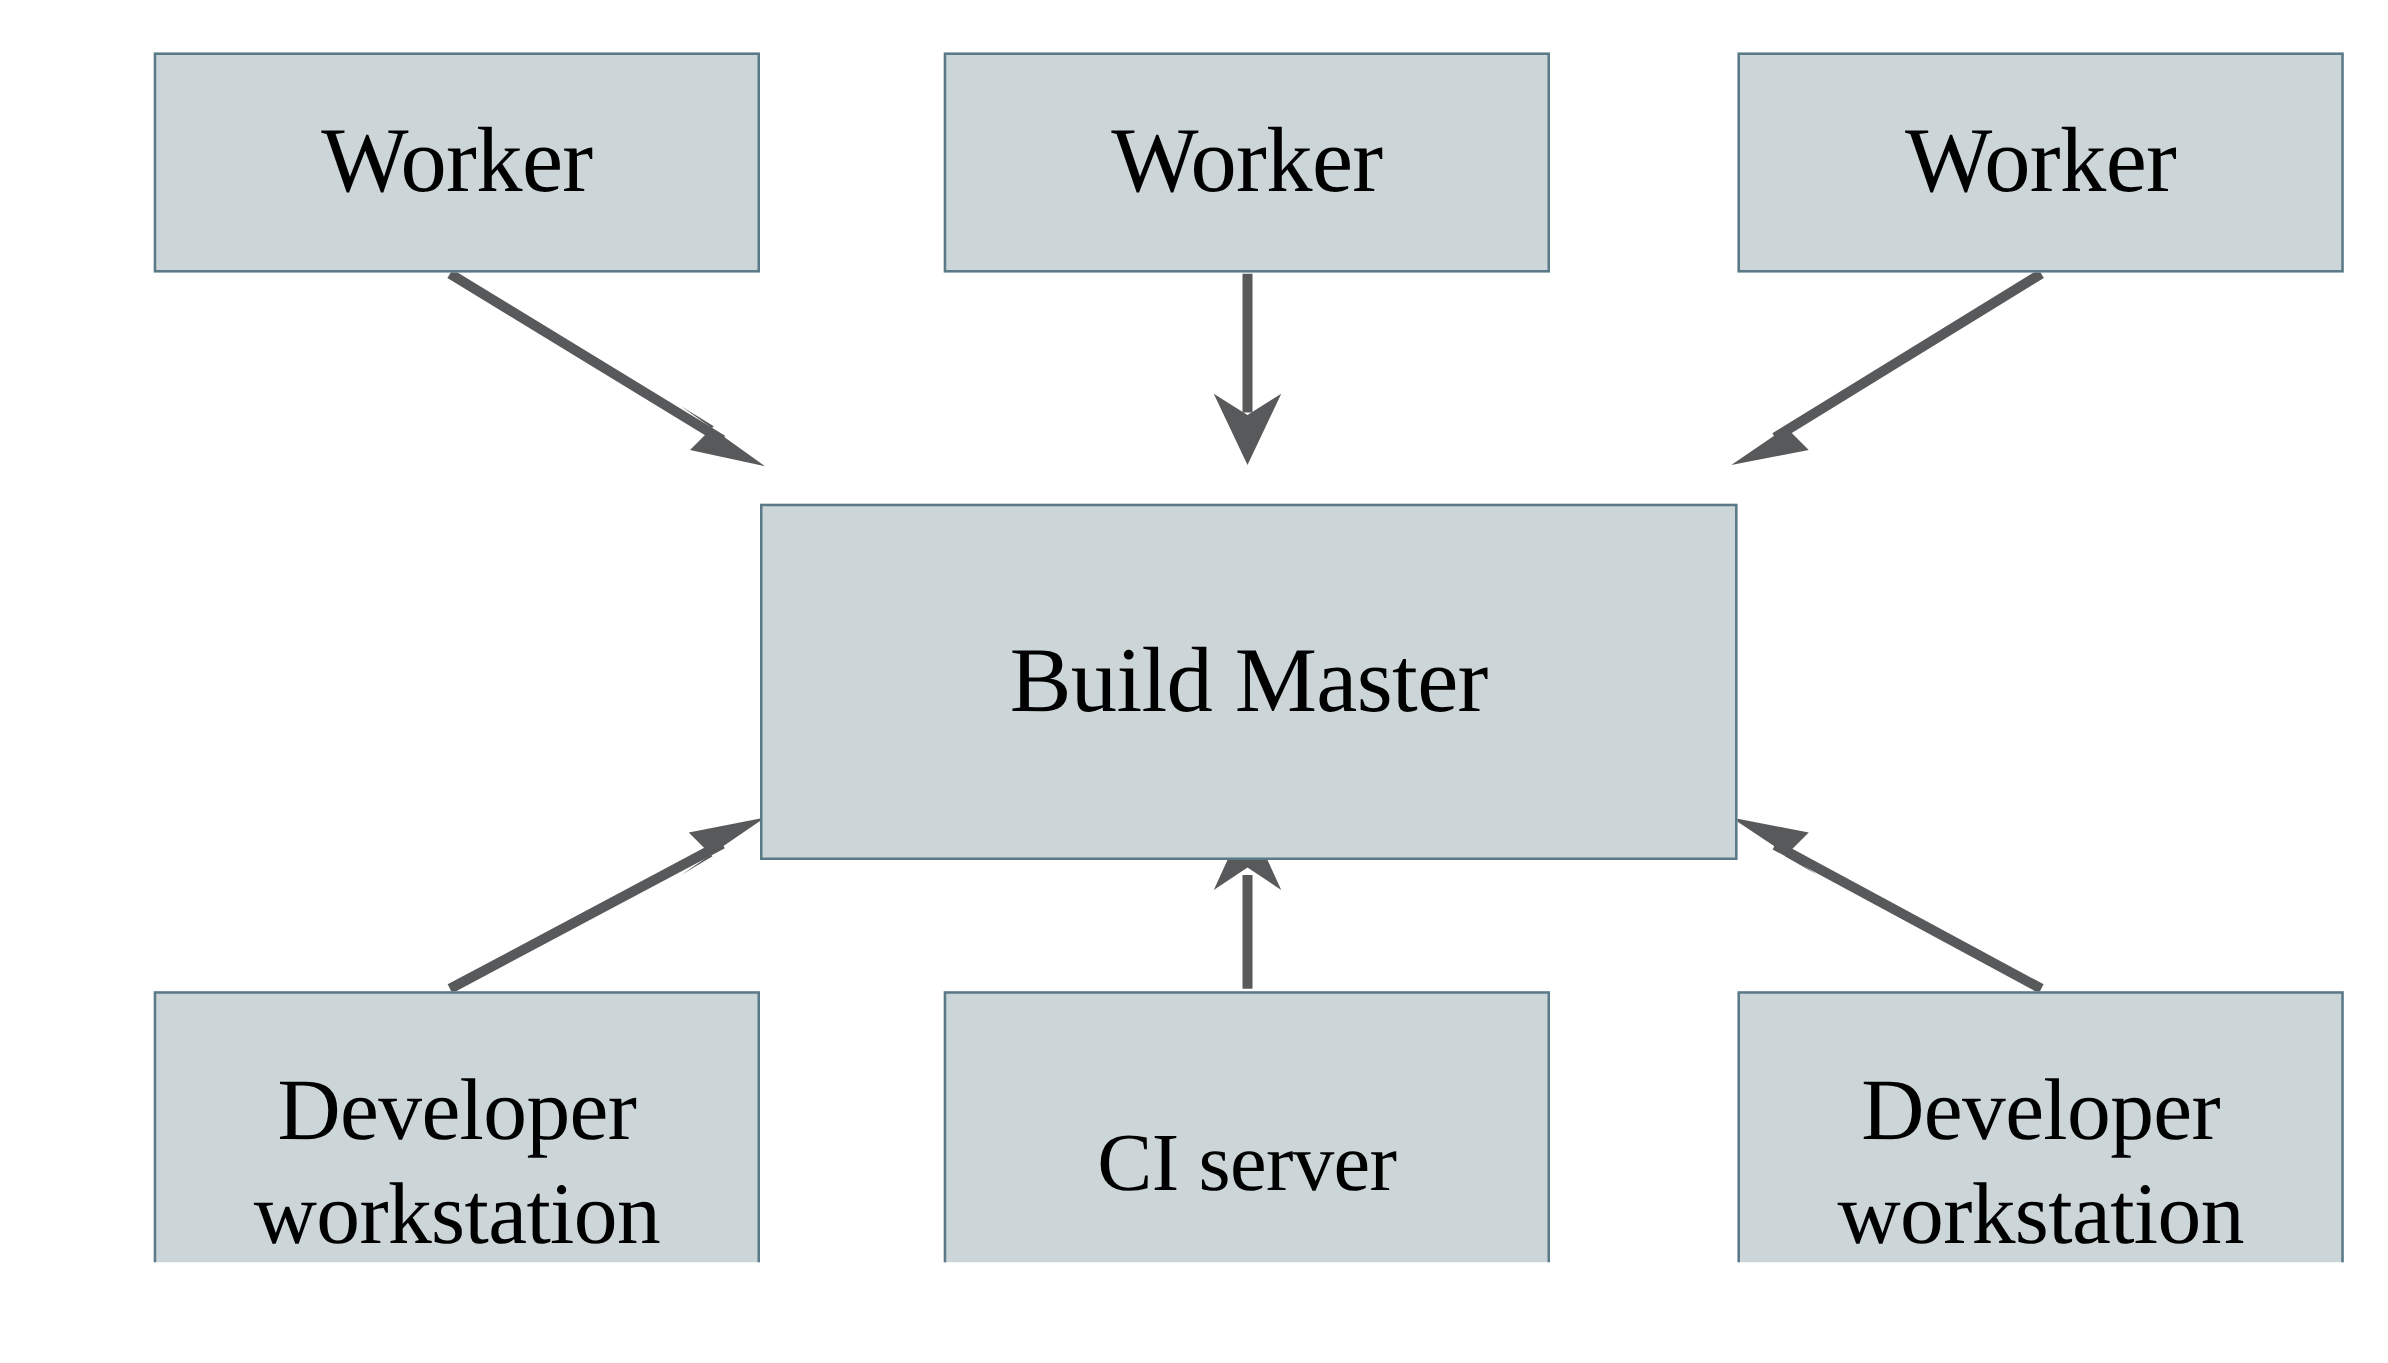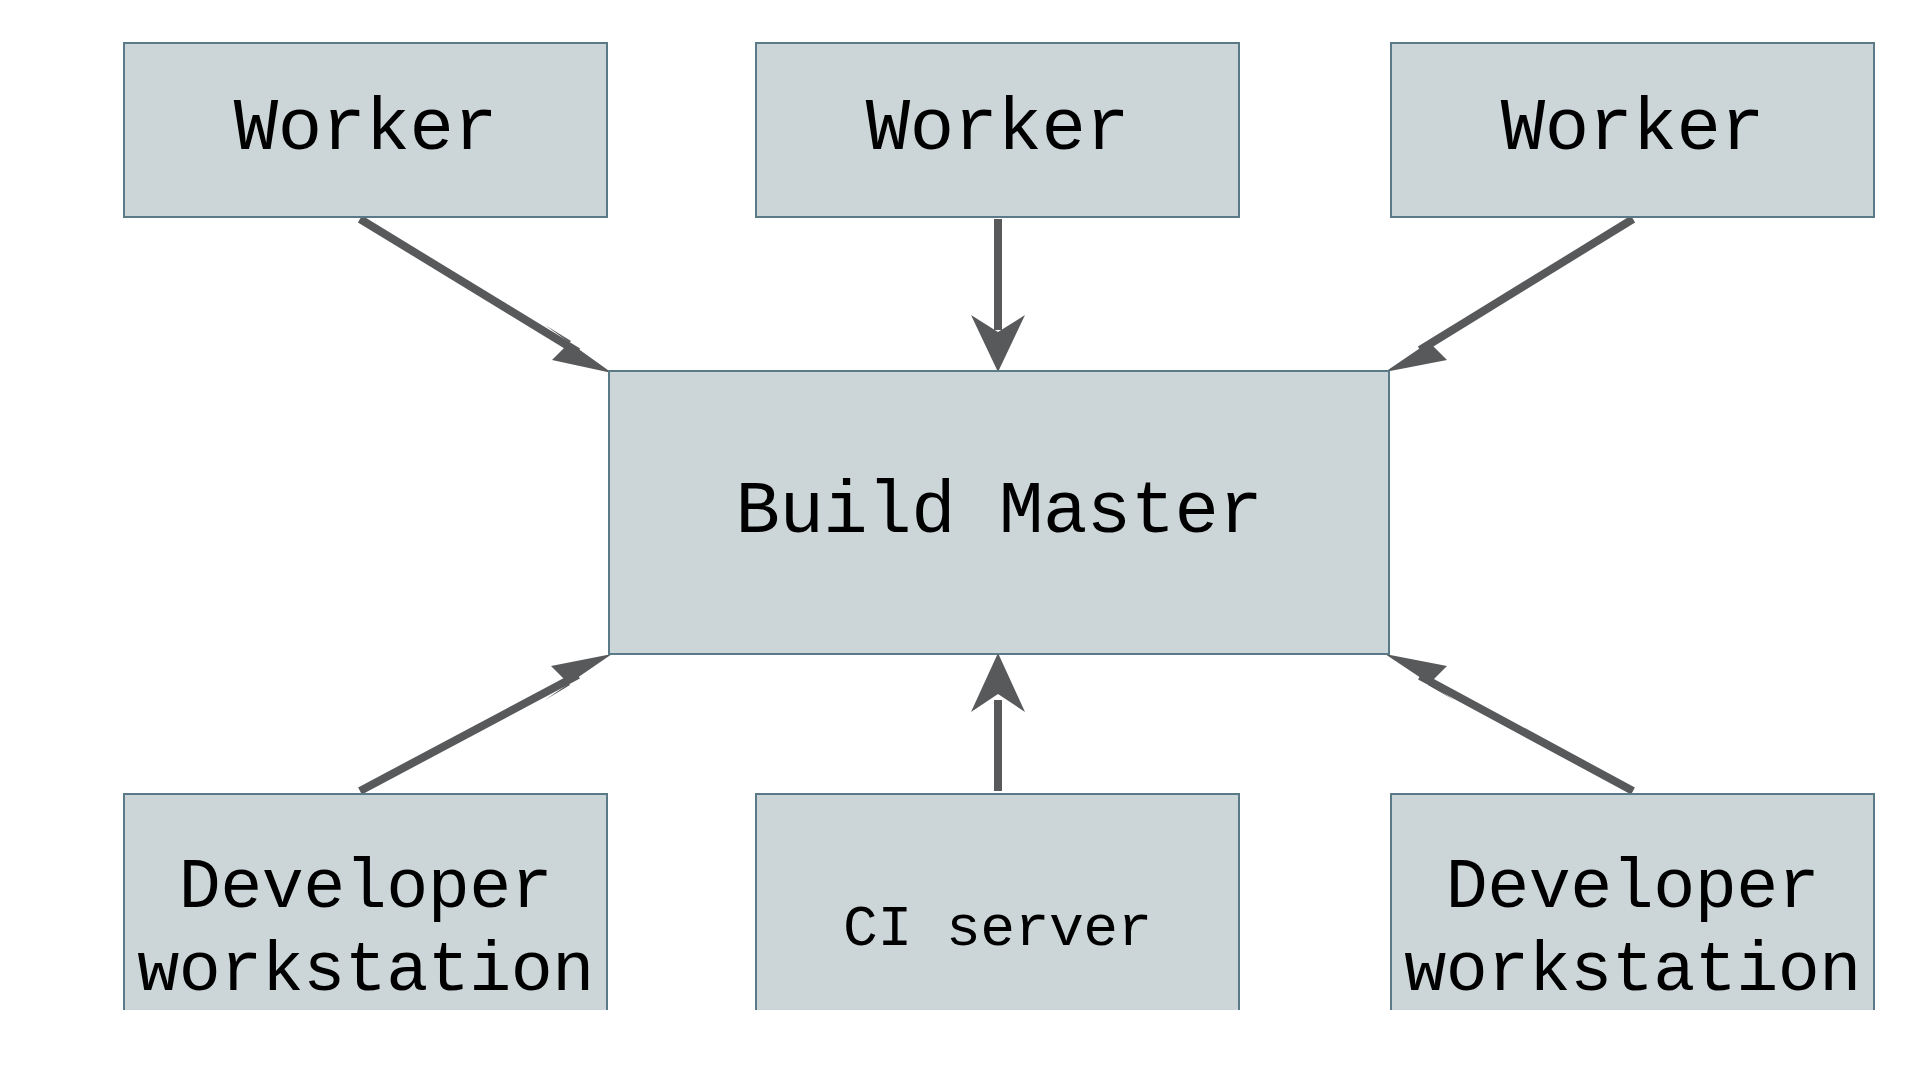--- a/index.html
+++ b/index.html
@@ -6,21 +6,21 @@
     margin: 0;
     padding: 0;
     background: #ffffff;
   }
   #canvas {
     position: relative;
     width: 1910px;
     height: 1010px;
     background: #ffffff;
     overflow: hidden;
-    font-family: Liberation Mono, monospace;
+    font-family: Liberation Serif, serif;
   }
   .node {
     position: absolute;
     box-sizing: border-box;
     background: #ccd6d9;
     border: 2px solid #5b7a88;
     display: flex;
     align-items: center;
     justify-content: center;
     text-align: center;
@@ -29,23 +29,23 @@
     letter-spacing: -0.5px;
   }
   .node .label {
     display: block;
     width: 100%;
     padding: 0 6px;
     box-sizing: border-box;
     white-space: pre-line;
   }
   .n-worker { font-size: 74px; }
-  .n-master { font-size: 74px; }
+  .n-master { font-size: 74px; margin-top: 33px; }
   .n-dev    { font-size: 70px; }
-  .n-ci     { font-size: 58px; }
+  .n-ci     { font-size: 66px; }
 
   svg#edges {
     position: absolute;
     left: 0;
     top: 0;
     width: 1910px;
     height: 1090px;
     pointer-events: none;
   }
   svg#edges .edge-line {

